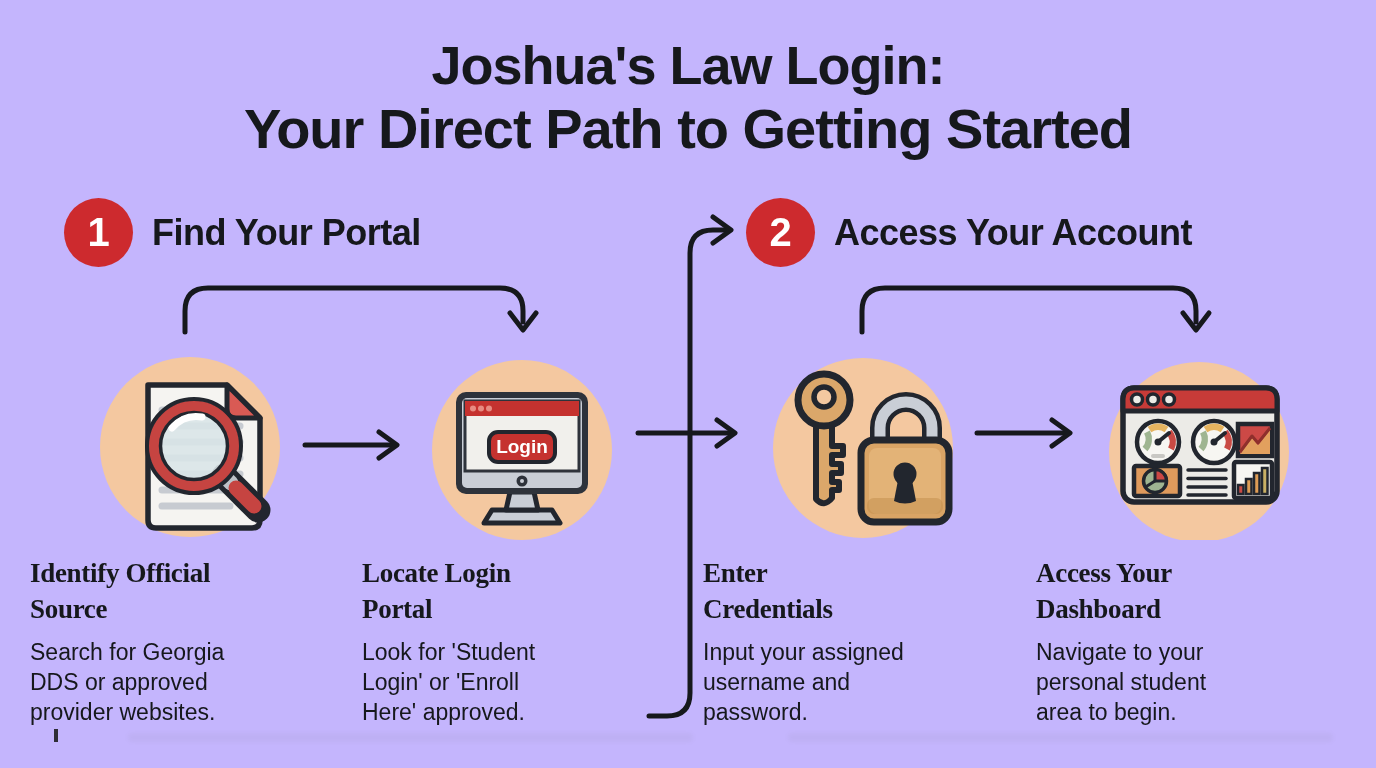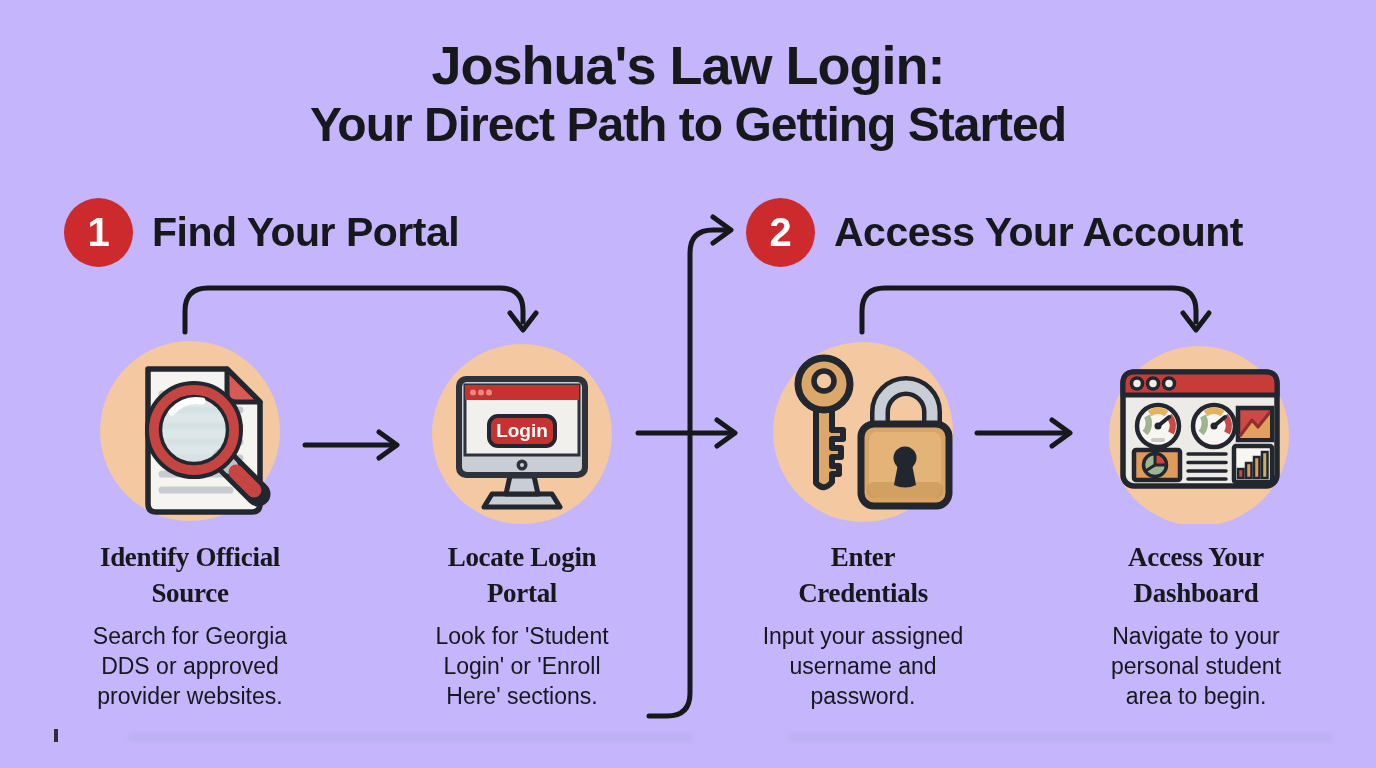--- a/index.html
+++ b/index.html
@@ -12,33 +12,33 @@
     --paper:#F5F4F1;
     --bezel:#C9CED6;
   }
   .canvas{
     position:relative; width:1376px; height:768px; overflow:hidden;
     background:#c4b5fd; color:var(--ink);
     font-family:"Liberation Sans", sans-serif;
   }
   .title{ position:absolute; top:34px; left:0; width:1376px; text-align:center; font-weight:bold; letter-spacing:-1px; }
   .title .l1{ font-size:54px; line-height:1.16; }
-  .title .l2{ font-size:48px; line-height:1.15; }
+  .title .l2{ font-size:56px; line-height:1.15; }
 
   .step-header{ position:absolute; top:198px; display:flex; align-items:center; gap:19px; }
   .step-header.s1{ left:64px; }
   .step-header.s2{ left:746px; }
   .badge{
     width:69px; height:69px; border-radius:50%; background:var(--red);
     color:#fff; display:flex; align-items:center; justify-content:center;
     font-size:40px; font-weight:bold; flex:0 0 auto;
   }
-  .step-label{ font-size:41px; font-weight:bold; letter-spacing:-0.5px; white-space:nowrap; }
-
-  .card{ position:absolute; top:324px; width:320px; text-align:center; z-index:2; }
+  .step-label{ font-size:36px; font-weight:bold; letter-spacing:-0.5px; white-space:nowrap; }
+
+  .card{ position:absolute; top:340px; width:320px; z-index:2; }
   .card.c1{ left:30px; }
   .card.c2{ left:362px; }
   .card.c3{ left:703px; }
   .card.c4{ left:1036px; }
   .icon-wrap{ width:200px; height:200px; margin:0 auto; }
   .card-heading{
     margin-top:16px; font-size:27px; font-weight:bold; line-height:1.33;
     white-space:pre-line; letter-spacing:-0.3px;font-family:Liberation Serif, serif;
   }
   .card-body{
@@ -151,21 +151,21 @@
           <text x="100" y="113" text-anchor="middle" fill="#ffffff" font-family="Liberation Sans, sans-serif" font-size="19" font-weight="bold">Login</text>
         </g>
         <circle cx="100" cy="141" r="5.5" fill="#2E333B"></circle>
         <circle cx="100" cy="141" r="2" fill="#C9CED6"></circle>
       </svg>
     </div>
     <div class="card-heading">Locate Login
 Portal</div>
     <div class="card-body">Look for 'Student
 Login' or 'Enroll
-Here' sections.</div>
+Here' approved.</div>
   </div>
 
   <div class="card c3">
     <div class="icon-wrap">
       <svg width="200" height="200" viewBox="0 0 200 200">
         <circle cx="100" cy="108" r="90" fill="#F4C8A0"></circle>
         <g>
           <path d="M53,84 L69,84 L69,106 L80,106 L80,115 L69,115 L69,124 L78,124 L78,133 L69,133 L69,142 L76,142 L76,150 L69,150 L69,158 Q61,168 53,159 Z" fill="#DBA76A" stroke="#22262E" stroke-width="6" stroke-linejoin="round"></path>
           <circle cx="61" cy="60" r="26" fill="#DBA76A" stroke="#22262E" stroke-width="7"></circle>
           <circle cx="61" cy="57" r="10" fill="#F4C8A0" stroke="#22262E" stroke-width="5.5"></circle>

